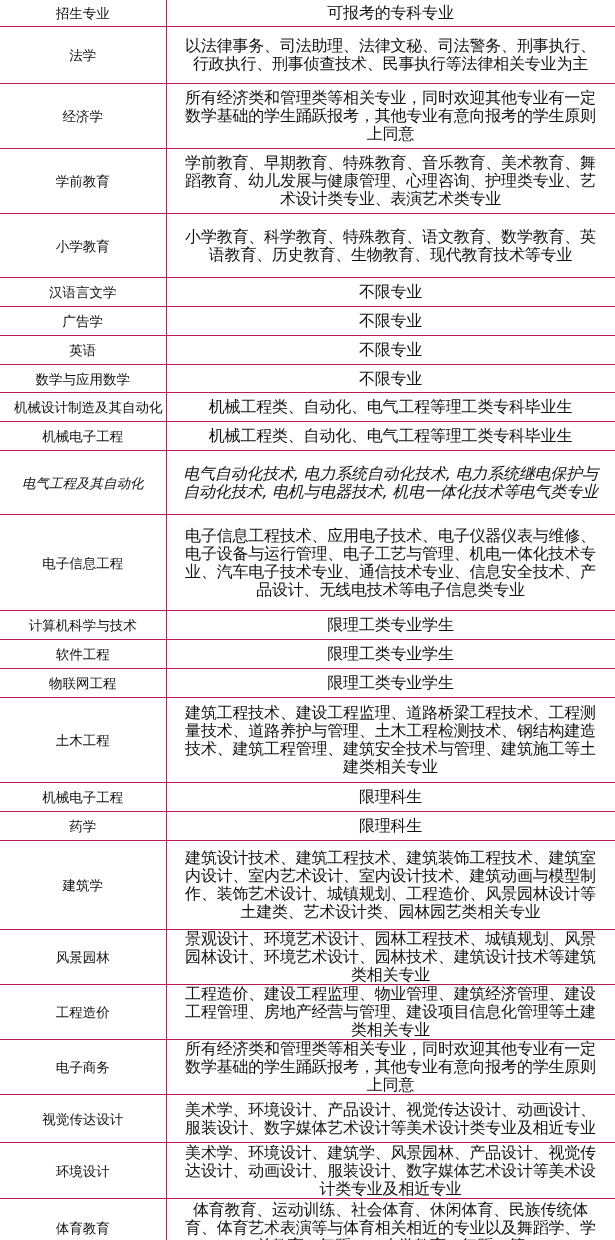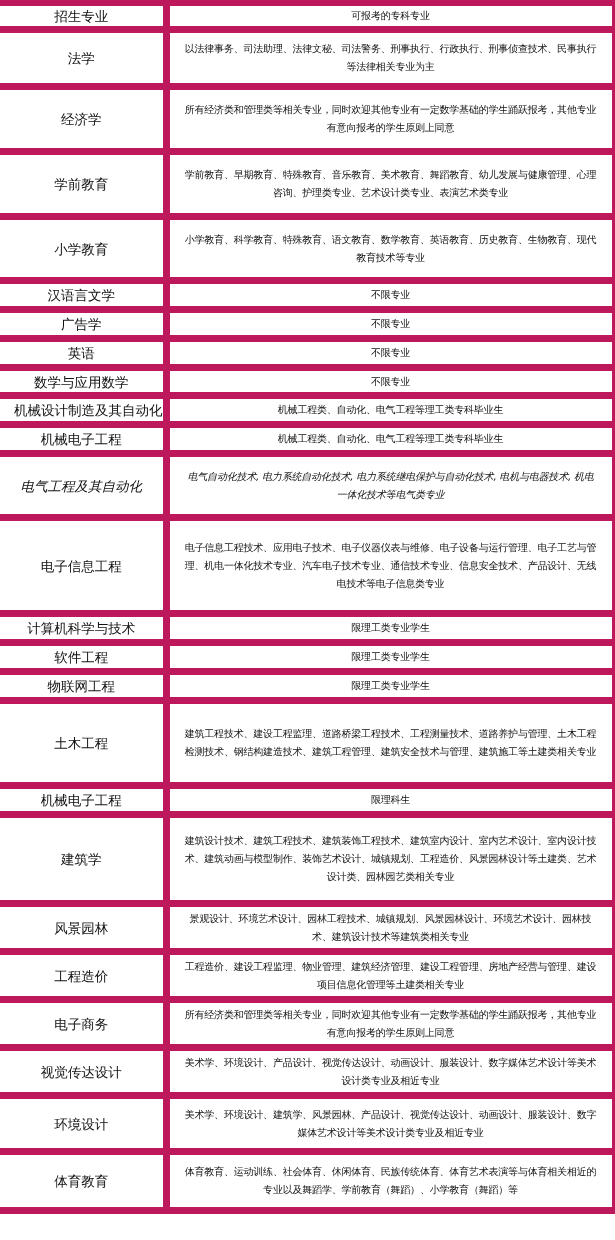--- a/index.html
+++ b/index.html
@@ -9,31 +9,31 @@
     width: 615px;
     table-layout: fixed;
     font-family: "DejaVu Sans", "Liberation Sans", sans-serif;
     font-size: 13.5px;
     color: #111111;
     margin-top: -1px;
   }
   col.c1 { width: 166px; }
   col.c2 { width: 449px; }
   td {
-    border: 7px solid #be185d;
+    border: 1px solid #be185d;
     text-align: center;
     vertical-align: middle;
     padding: 0 14px;
     line-height: 18px;
     word-break: break-all;
     overflow: hidden;
   }
   td:first-child { border-left: none; }
   td.major { white-space: nowrap; font-size: 13.5px; }
-  td.req { font-size: 10px; letter-spacing: -0.2px; }
+  td.req { font-size: 16px; letter-spacing: -0.2px; }
 </style>
 </head>
 <body>
 
 <table>
   <colgroup>
       <col class="c1">
       <col class="c2">
     </colgroup>
   <tbody id="tbody">
@@ -102,20 +102,24 @@
     <td class="req">限理工类专业学生</td>
   </tr>
       <tr style="height: 85px;">
     <td class="major">土木工程</td>
     <td class="req">建筑工程技术、建设工程监理、道路桥梁工程技术、工程测量技术、道路养护与管理、土木工程检测技术、钢结构建造技术、建筑工程管理、建筑安全技术与管理、建筑施工等土建类相关专业</td>
   </tr>
       <tr style="height: 29px;">
     <td class="major">机械电子工程</td>
     <td class="req">限理科生</td>
   </tr>
+      <tr style="height: 29px;">
+    <td class="major">药学</td>
+    <td class="req">限理科生</td>
+  </tr>
       <tr style="height: 89px;">
     <td class="major">建筑学</td>
     <td class="req">建筑设计技术、建筑工程技术、建筑装饰工程技术、建筑室内设计、室内艺术设计、室内设计技术、建筑动画与模型制作、装饰艺术设计、城镇规划、工程造价、风景园林设计等土建类、艺术设计类、园林园艺类相关专业</td>
   </tr>
       <tr style="height: 48px;">
     <td class="major">风景园林</td>
     <td class="req">景观设计、环境艺术设计、园林工程技术、城镇规划、风景园林设计、环境艺术设计、园林技术、建筑设计技术等建筑类相关专业</td>
   </tr>
       <tr style="height: 48px;">
     <td class="major">工程造价</td>

